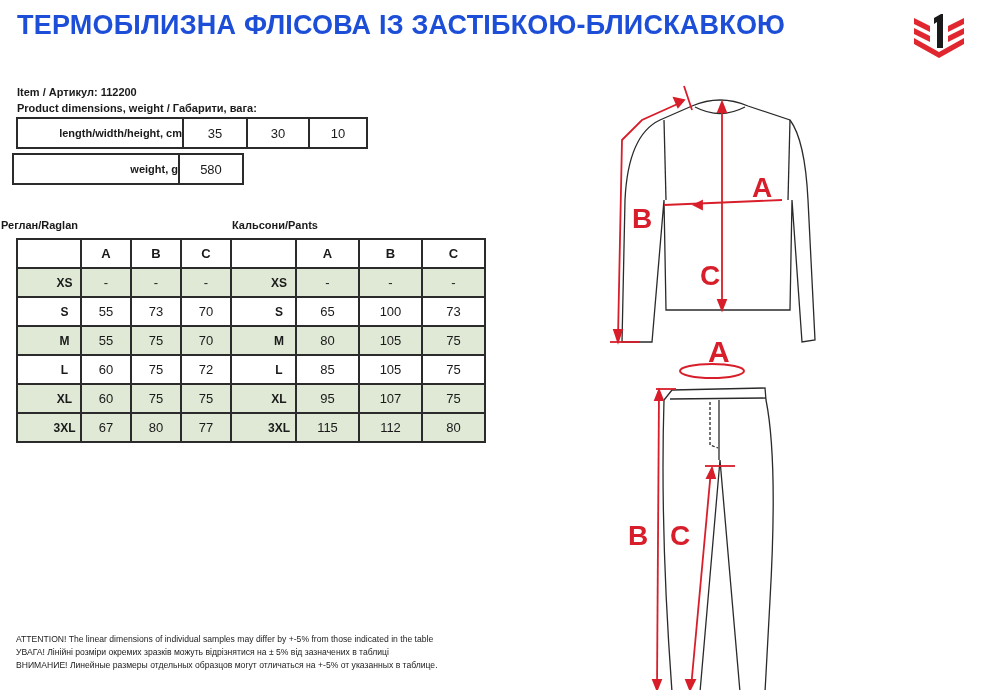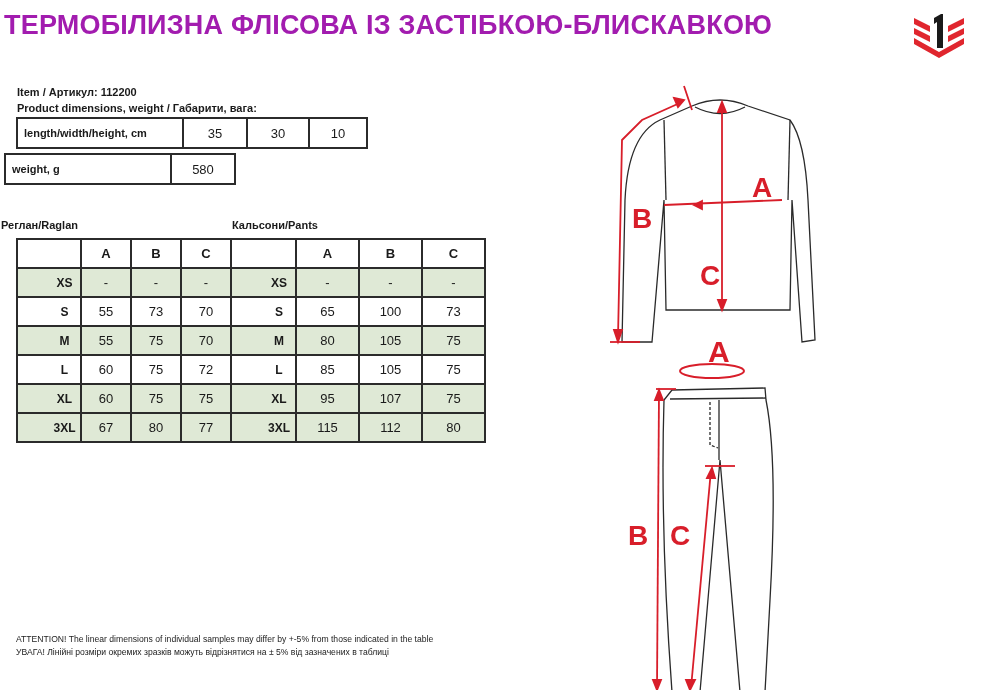--- a/index.html
+++ b/index.html
@@ -1,22 +1,22 @@
 <!DOCTYPE html>
 <html><head>
   <meta charset="utf-8">
   <style>
     html, body { margin:0; padding:0; }
     body { width:988px; height:700px; background:#ffffff; position:relative; overflow:hidden; font-family:"Liberation Sans", sans-serif; color:#1a1a1a; }
-    .title { position:absolute; left:4px; top:8px; font-size:27px; font-weight:bold; line-height:34px; letter-spacing:0.2px; color:#a21caf; }
+    .title { position:absolute; left:17px; top:8px; font-size:27px; font-weight:bold; line-height:34px; letter-spacing:0.2px; color:#1d4ed8; }
     .meta { position:absolute; left:17px; font-size:11px; font-weight:bold; color:#1a1a1a; }
     table { border-collapse:collapse; position:absolute; }
     td { border:2px solid #2b2b2b; text-align:center; font-size:13px; padding:0; }
     .dims td { height:28px; }
-    .dims td.lbl { text-align:left; padding-left:6px; font-size:11px; font-weight:bold; width:158px;margin-top:6px; }
+    .dims td.lbl { text-align:right; padding-left:6px; font-size:11px; font-weight:bold; width:158px;margin-top:6px; }
     .sec-label { position:absolute; top:219px; font-size:11px; font-weight:bold; }
     .size td { height:27px; font-size:13px; }
     .size tr.g td { background:#dfe9d6; }
     .size td.sz { font-weight:bold; font-size:12px;padding-left:31px; }
     .size tr.hdr td { font-weight:bold; font-size:13px; background:#fff; }
     .notice { position:absolute; left:16px; top:633px; font-size:8.6px; line-height:13px; color:#222; }
     .logo { position:absolute; left:912px; top:12px; width:54px; height:46px; }
     .diagram { position:absolute; left:600px; top:80px; width:240px; height:610px; }
   </style>
 </head>
@@ -32,21 +32,21 @@
 <table class="dims" style="left:16px; top:117px;">
   <tbody>
       <tr>
     <td class="lbl">length/width/height, cm</td>
     <td style="width:62px;">35</td>
     <td style="width:60px;">30</td>
     <td style="width:56px;">10</td>
   </tr>
 </tbody>
   </table>
-<table class="dims" style="left:4px; top:153px;padding-left:32px;">
+<table class="dims" style="left:12px; top:153px;padding-left:32px;">
   <tbody>
       <tr>
     <td class="lbl">weight, g</td>
     <td style="width:62px;">580</td>
   </tr>
 </tbody>
   </table>
 
 <div class="sec-label" style="left:1px;">Реглан/Raglan</div>
 <div class="sec-label" style="left:232px;">Кальсони/Pants</div>
@@ -132,20 +132,21 @@
         <td>115</td>
         <td>112</td>
         <td>80</td>
       </tr>
     </tbody>
 </table>
 
 <div class="notice">
   <div>ATTENTION! The linear dimensions of individual samples may differ by +-5% from those indicated in the table</div>
   <div>УВАГА! Лінійні розміри окремих зразків можуть відрізнятися на ± 5% від зазначених в таблиці</div>
+  <div>ВНИМАНИЕ! Линейные размеры отдельных образцов могут отличаться на +-5% от указанных в таблице.</div>
 </div>
 
 <svg class="logo" viewBox="0 0 54 46">
   <g fill="#e0262e">
     <polygon points="2,6 18,14 18,20 2,12"></polygon>
     <polygon points="52,6 36,14 36,20 52,12"></polygon>
     <polygon points="2,16 18,24 18,30 2,22"></polygon>
     <polygon points="52,16 36,24 36,30 52,22"></polygon>
     <polygon points="2,26 27,40 52,26 52,32 27,46 2,32"></polygon>
   </g>

